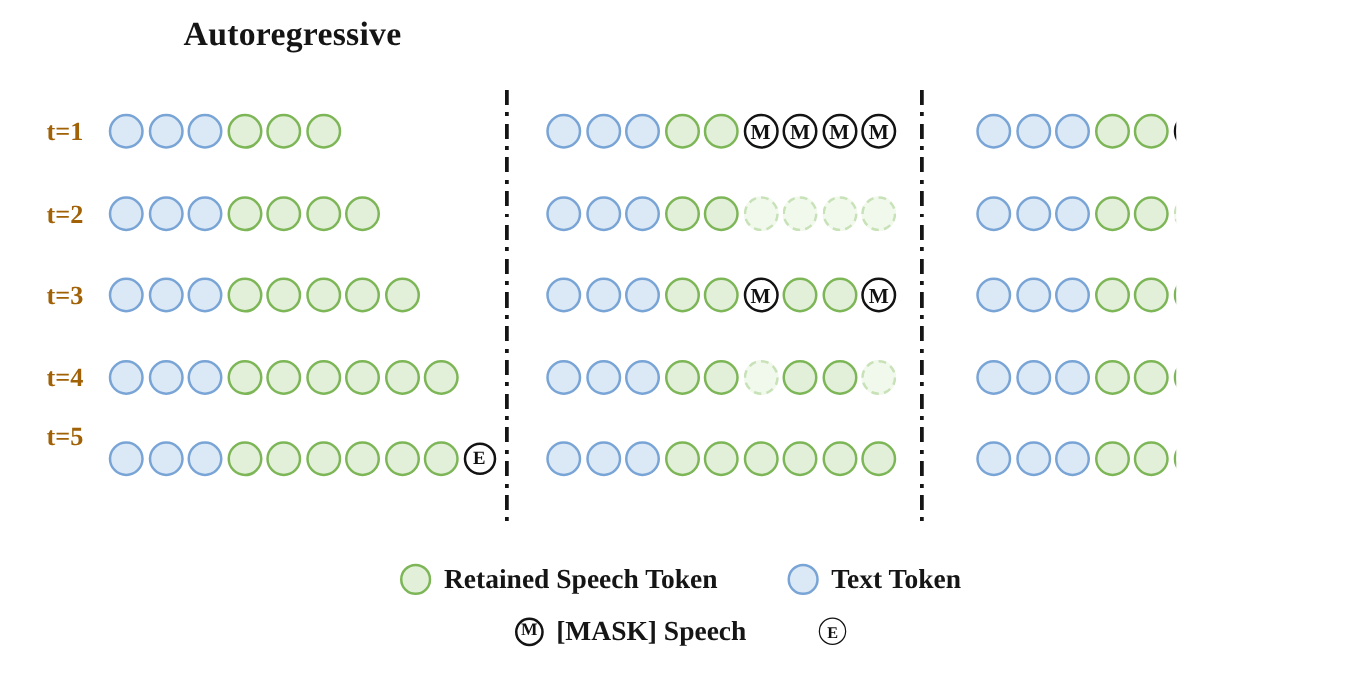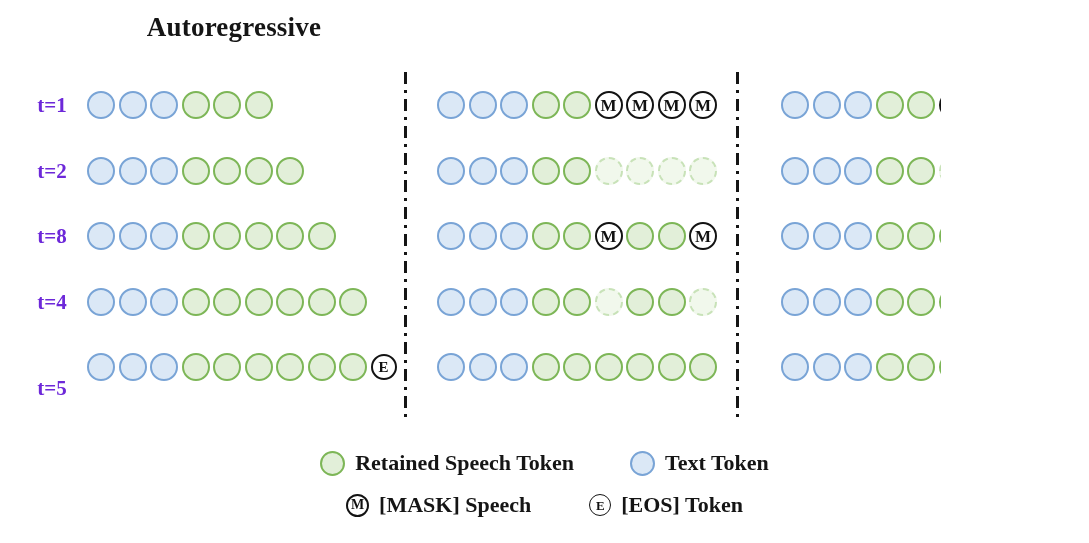--- a/index.html
+++ b/index.html
@@ -19,21 +19,21 @@
     position:absolute; top:72px; width:3px; height:350px;
     background:repeating-linear-gradient(to bottom,
       #151515 0 12px, transparent 12px 18px,
       #151515 18px 21px, transparent 21px 27px);
   }
   #sep-1{left:404px;} #sep-2{left:736px;}
 
   .row-label{
     position:absolute; left:28px; width:48px; height:28px;
     line-height:28px; text-align:center;
-    font-size:21px; font-weight:700; color:#6d28d9;
+    font-size:21px; font-weight:700; color:#a16207;
   }
   .token-row{position:absolute; display:flex; gap:3.5px; height:28px; align-items:center;}
 
   .token{
     width:28px; height:28px; border-radius:50%; box-sizing:border-box;
     display:inline-flex; align-items:center; justify-content:center; flex:0 0 auto;
   }
   .tok-T{background:var(--text-fill,#dbe8f6);      border:2px solid var(--text-border,#79a4d6);}
   .tok-R{background:var(--retained-fill,#e2efd9);  border:2px solid var(--retained-border,#7db657);}
   .tok-P{background:var(--predicted-fill,#f1f8ec); border:2px dashed var(--predicted-border,#c8e2b8);}
@@ -62,23 +62,23 @@
 <div id="page">
 
   <div class="col-title" id="hdr-ar">Autoregressive</div>
 
   <div class="separator" id="sep-1"></div>
   <div class="separator" id="sep-2"></div>
 
   <div id="labels-layer">
       <div class="row-label" style="top: 91px;">t=1</div>
       <div class="row-label" style="top: 156.5px;">t=2</div>
-      <div class="row-label" style="top: 222px;">t=8</div>
+      <div class="row-label" style="top: 222px;">t=3</div>
       <div class="row-label" style="top: 287.5px;">t=4</div>
-      <div class="row-label" style="top: 374px;">t=5</div>
+      <div class="row-label" style="top: 335px;">t=5</div>
     </div>
   <div id="tokens-layer">
       <div class="token-row" style="left: 87px; top: 91px;">
         <span class="token tok-T"></span>
         <span class="token tok-T"></span>
         <span class="token tok-T"></span>
         <span class="token tok-R"></span>
         <span class="token tok-R"></span>
         <span class="token tok-R"></span>
       </div>
@@ -246,16 +246,15 @@
         <span class="legend-label">Text Token</span>
       </div>
     </div>
   <div class="legend-row" id="legend-row-2">
       <div class="legend-item">
         <span class="tok-M legend-swatch sw-letter">M</span>
         <span class="legend-label">[MASK] Speech</span>
       </div>
       <div class="legend-item">
         <span class="tok-E legend-swatch sw-letter">E</span>
-        <span class="legend-label">[EOS] Token</span>
       </div>
     </div>
 </div>
 
 </body></html>

